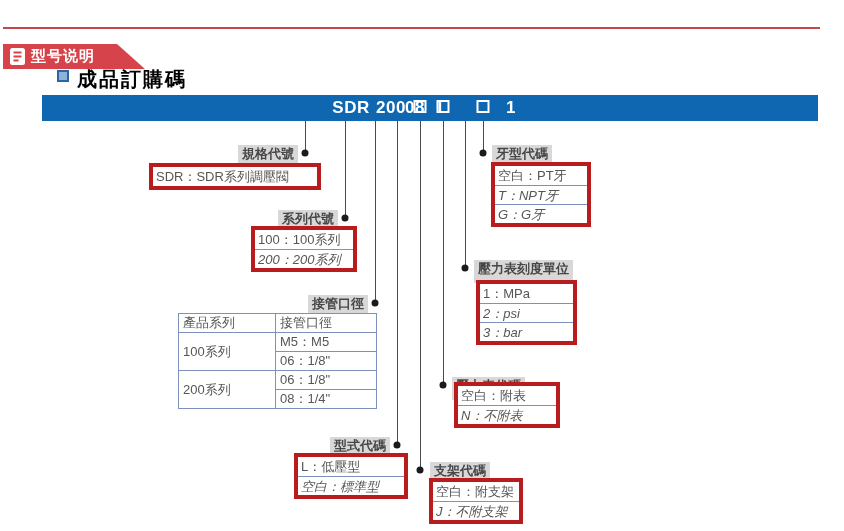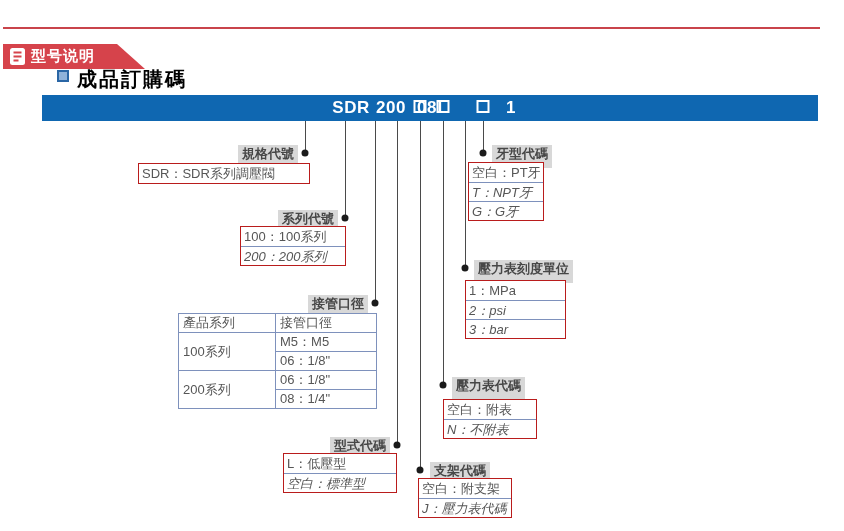--- a/index.html
+++ b/index.html
@@ -31,21 +31,21 @@
   
   .vline { position:absolute; width:1px; background:#4a4a4a; top:121px; }
   .dot { position:absolute; width:7px; height:7px; border-radius:50%; background:#1b1b1b;
     transform:translate(-50%,-50%); }
 
   
   .chip { position:absolute; height:23px; line-height:17px; padding:0 4px; background:#d8d8d8;
     color:#474747; font-weight:bold; font-size:13px; white-space:nowrap; }
 
   
-  .cbox { position:absolute; background:#ffffff; border:1px solid #b91c1c; }
+  .cbox { position:absolute; background:#ffffff; border:4px solid #b91c1c;margin-left:11px; }
   .cbox .row { height:19px; line-height:19px; padding:0 3px; font-size:13px; color:#565656;
     white-space:nowrap; }
   .cbox .row + .row { border-top:1px solid #7e91bc;font-style:italic; }
 
   
   .ptable { position:absolute; left:178px; top:313px; border-collapse:collapse; background:#ffffff; }
   .ptable td { border:1px solid #7e91bc; font-size:13px; color:#565656; padding:0 4px;
     height:19px; white-space:nowrap; vertical-align:middle; }
   .ptable td.c1 { width:97px; }
   .ptable td.c2 { width:101px; }
@@ -65,21 +65,21 @@
     <span class="header-title">型号说明</span>
   </div>
   <div class="header-underline"></div>
 
   <span class="sec-bullet"></span>
   <span class="sec-title">成品訂購碼</span>
 
   <div class="banner"></div>
   <span class="seg" style="left:305px">SDR</span>
   <span class="seg" style="left:345px">200</span>
-  <span class="seg" style="left:381px">08</span>
+  <span class="seg" style="left:369px">08</span>
   <span class="seg" style="left:397px">L</span>
   <span class="seg-box" style="left:420px"></span>
   <span class="seg-box" style="left:443px"></span>
   <span class="seg" style="left:465px">1</span>
   <span class="seg-box" style="left:483px"></span>
 
   <div class="vline" style="left:305px;height:32px"></div>
   <div class="vline" style="left:345px;height:97px"></div>
   <div class="vline" style="left:375px;height:182px"></div>
   <div class="vline" style="left:397px;height:324px"></div>
@@ -138,33 +138,33 @@
   </tbody>
     </table>
 
   <div class="cbox" style="left:283px;top:453px;width:114px">
     <div class="row">L：低壓型</div>
     <div class="row">空白：標準型</div>
   </div>
 
   <div class="cbox" style="left:418px;top:478px;width:94px">
     <div class="row">空白：附支架</div>
-    <div class="row">J：壓力表代碼</div>
+    <div class="row">J：不附支架</div>
   </div>
 
-  <div class="cbox" style="left:443px;top:399px;width:94px">
+  <div class="cbox" style="left:443px;top:382px;width:106px">
     <div class="row">空白：附表</div>
     <div class="row">N：不附表</div>
   </div>
 
   <div class="cbox" style="left:465px;top:280px;width:101px">
     <div class="row">1：MPa</div>
     <div class="row">2：psi</div>
     <div class="row">3：bar</div>
   </div>
 
-  <div class="cbox" style="left:468px;top:162px;width:76px">
+  <div class="cbox" style="left:480px;top:162px;width:100px">
     <div class="row">空白：PT牙</div>
     <div class="row">T：NPT牙</div>
     <div class="row">G：G牙</div>
   </div>
 
 </div>
 
 </body></html>

